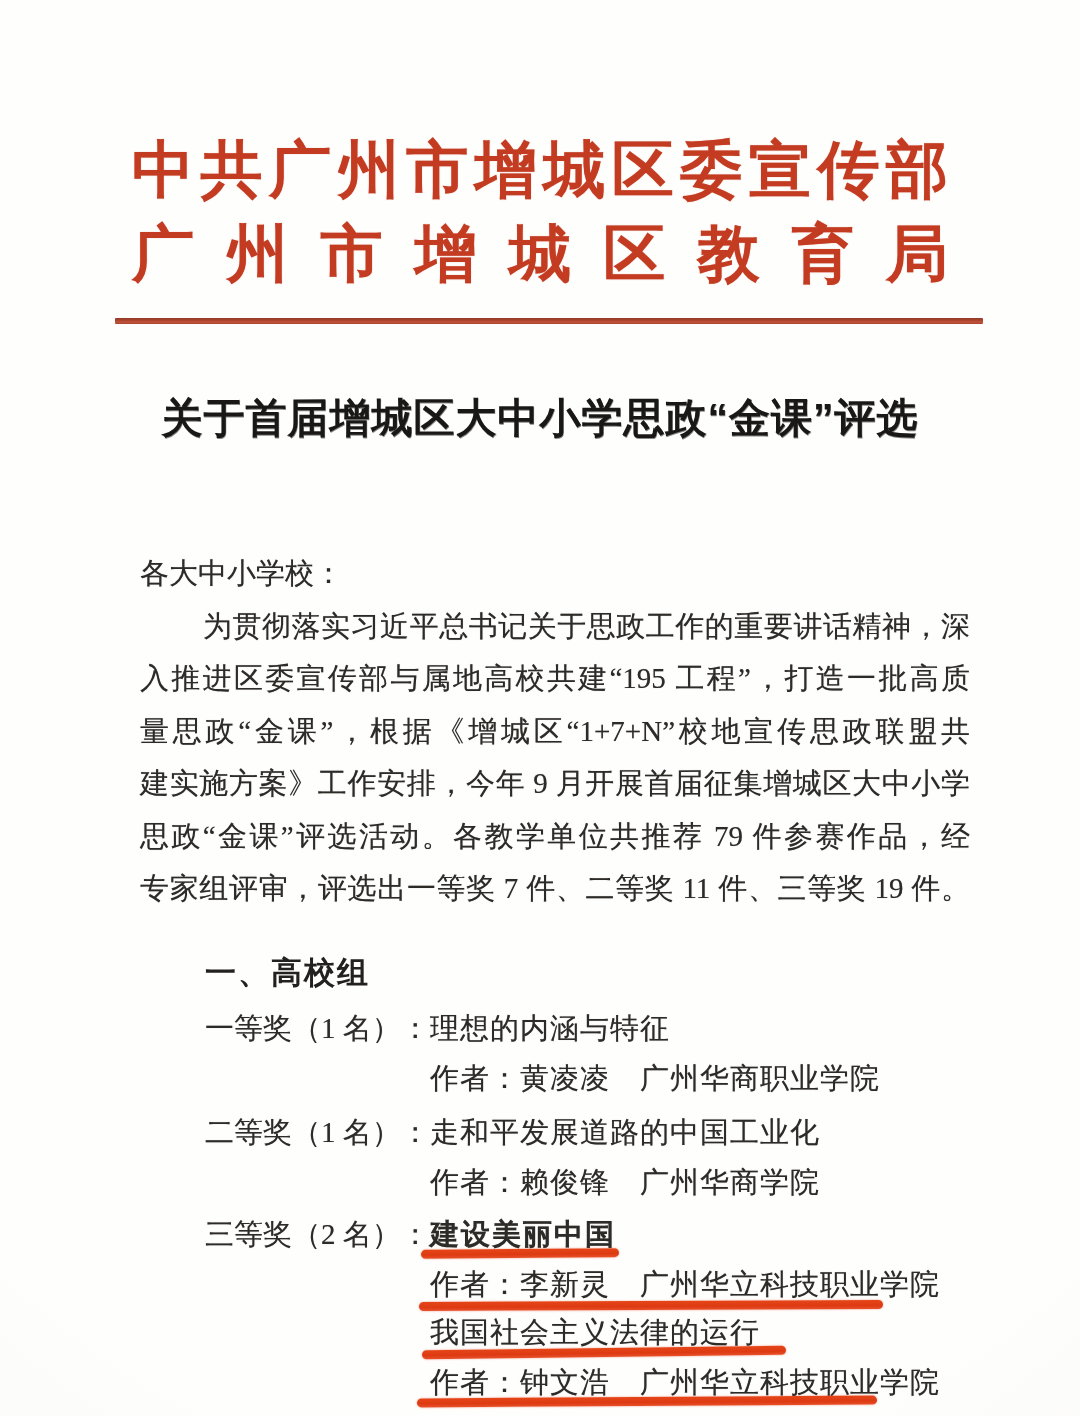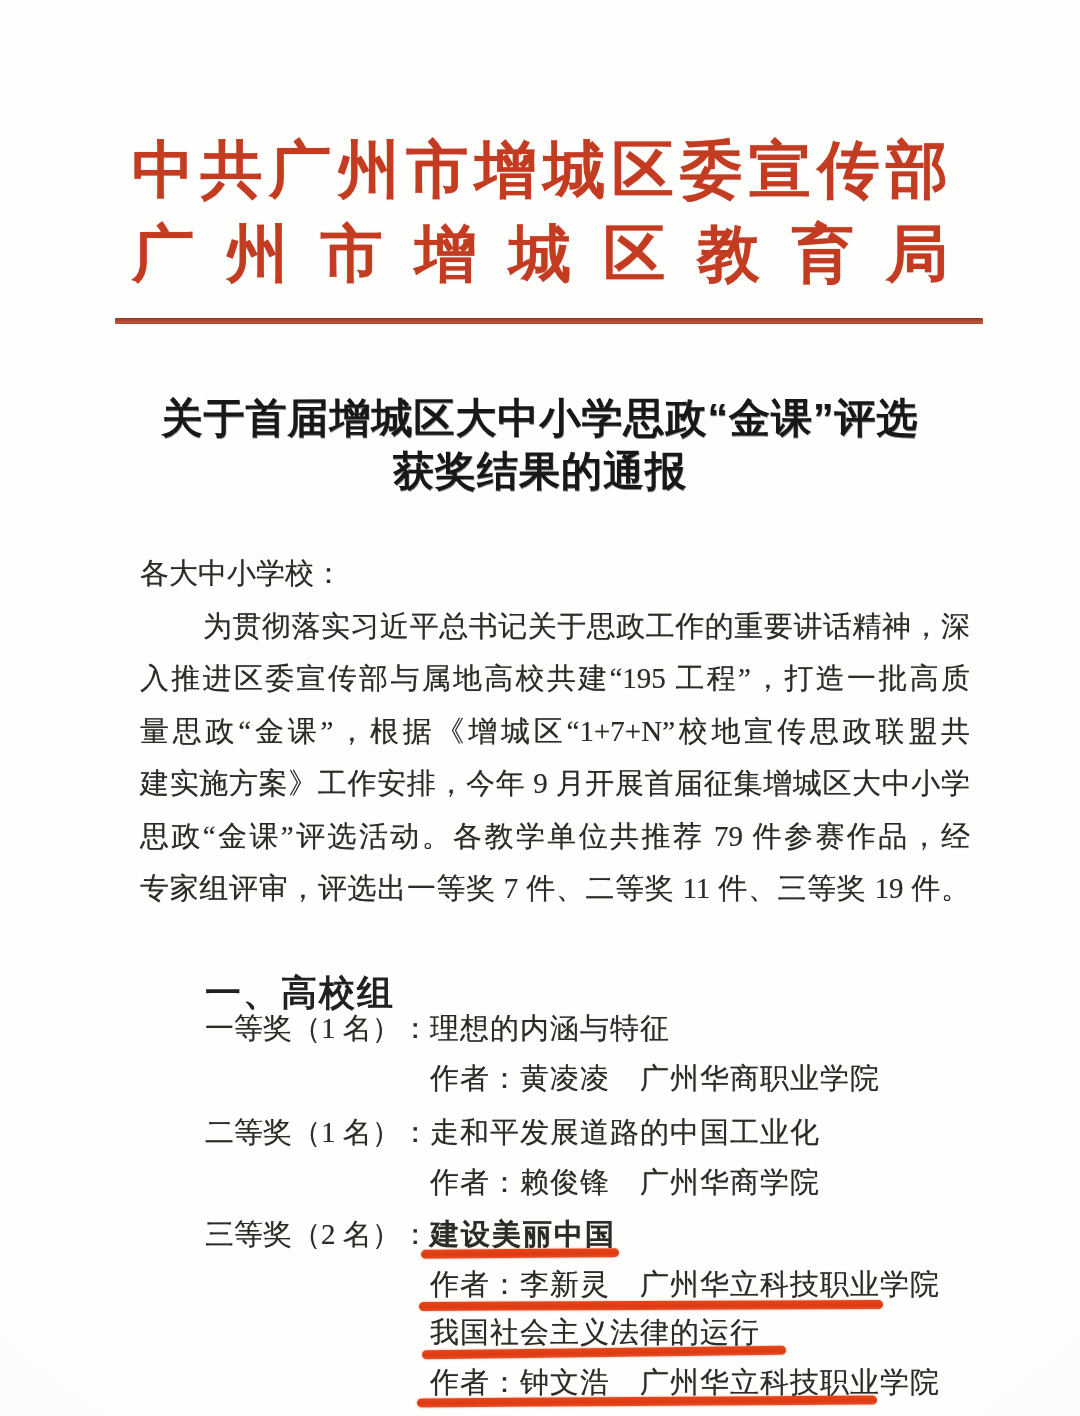--- a/index.html
+++ b/index.html
@@ -82,27 +82,26 @@
     text-align: left;
     text-align-last: left;
     font-family: Liberation Serif, serif;
   }
 
   
   .section-heading {
     position: absolute;
     top: 953px;
     left: 205px;
-    font-size: 36px;
+    font-size: 31px;
     line-height: 44px;
     font-weight: 700;
     color: #23211f;
-    font-family: Liberation Serif, serif;
+    font-family: Liberation Mono, monospace;
     letter-spacing: 2px;
-    margin-top: 18px;
   }
   .award-label {
     position: absolute;
     left: 205px;
     width: 230px;
     font-size: 29px;
     line-height: 44px;
     color: #2d2b28;
     white-space: nowrap;
     text-shadow: 0 0 0.7px rgba(45,43,40,0.5);
@@ -144,21 +143,20 @@
 
   <div class="org-block">
     <span class="org-line">中共广州市增城区委宣传部</span>
     <span class="org-line">广州市增城区教育局</span>
   </div>
 
   <div class="red-rule"></div>
 
   <div class="doc-title">
     <div>关于首届增城区大中小学思政“金课”评选</div>
-    <div>获奖结果的通报</div>
   </div>
 
   <div class="body-text">
     <div class="body-line salutation">各大中小学校：</div>
     <div class="body-line first">为贯彻落实习近平总书记关于思政工作的重要讲话精神，深</div>
     <div class="body-line">入推进区委宣传部与属地高校共建“195 工程”，打造一批高质</div>
     <div class="body-line">量思政“金课”，根据《增城区“1+7+N”校地宣传思政联盟共</div>
     <div class="body-line">建实施方案》工作安排，今年 9 月开展首届征集增城区大中小学</div>
     <div class="body-line">思政“金课”评选活动。各教学单位共推荐 79 件参赛作品，经</div>
     <div class="body-line">专家组评审，评选出一等奖 7 件、二等奖 11 件、三等奖 19 件。</div>

